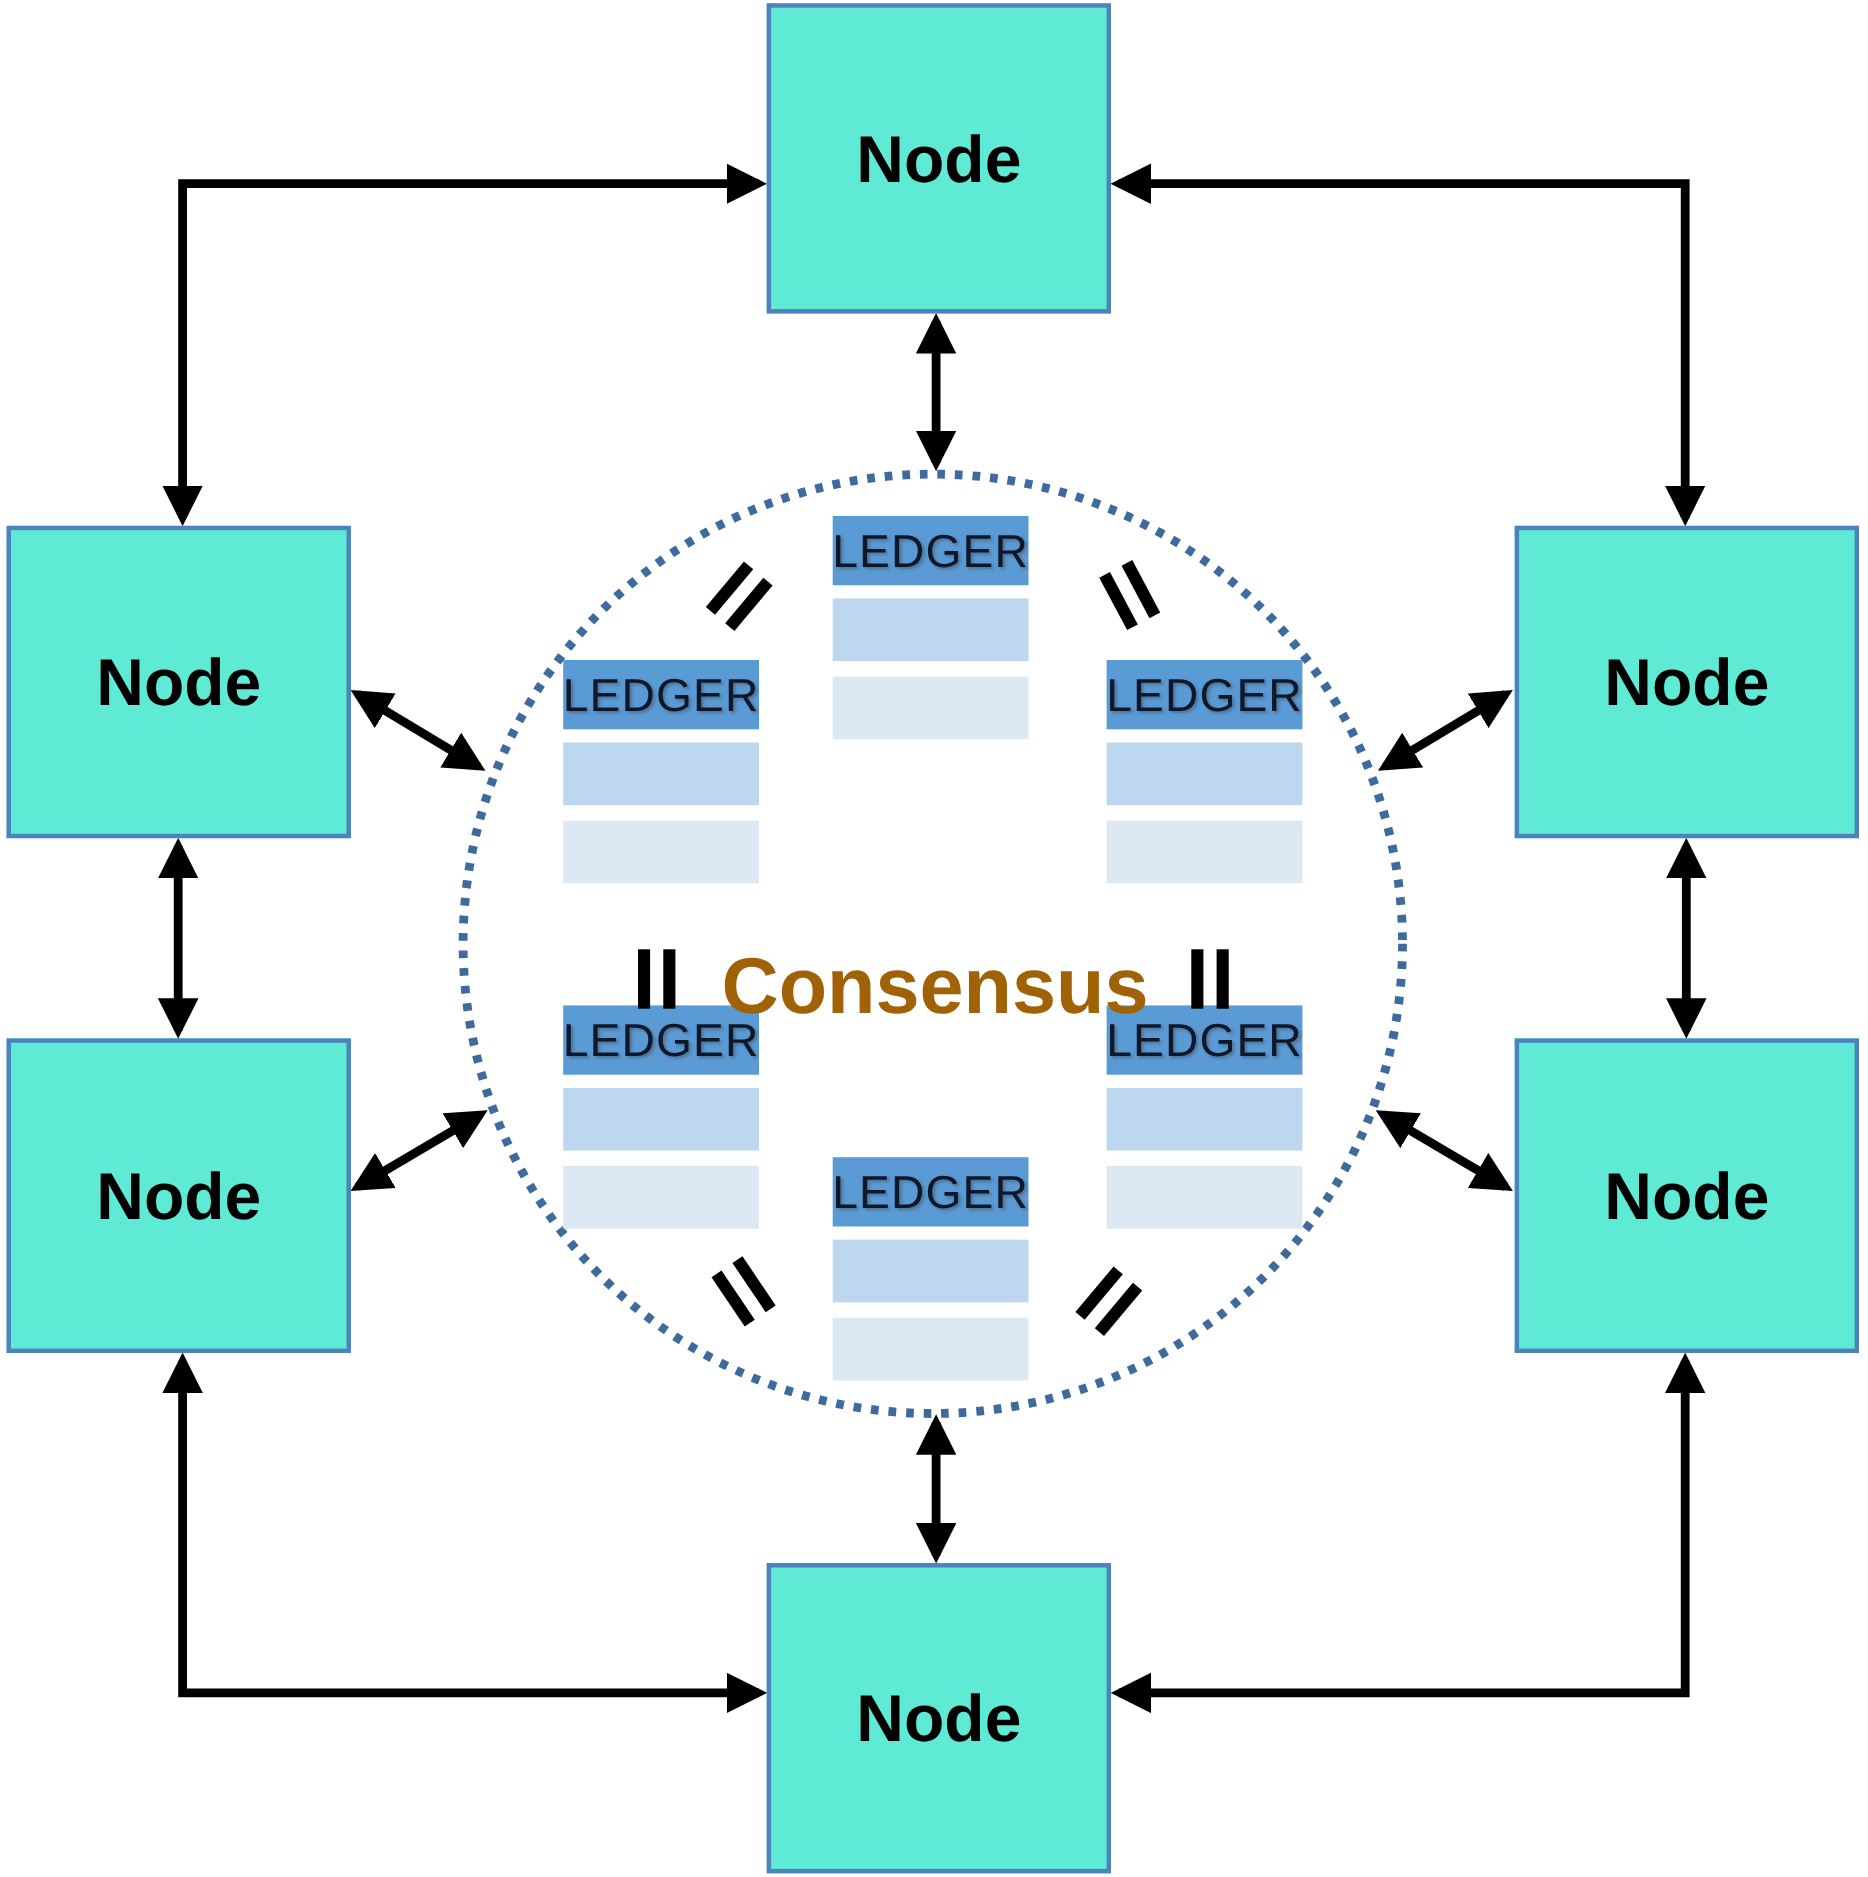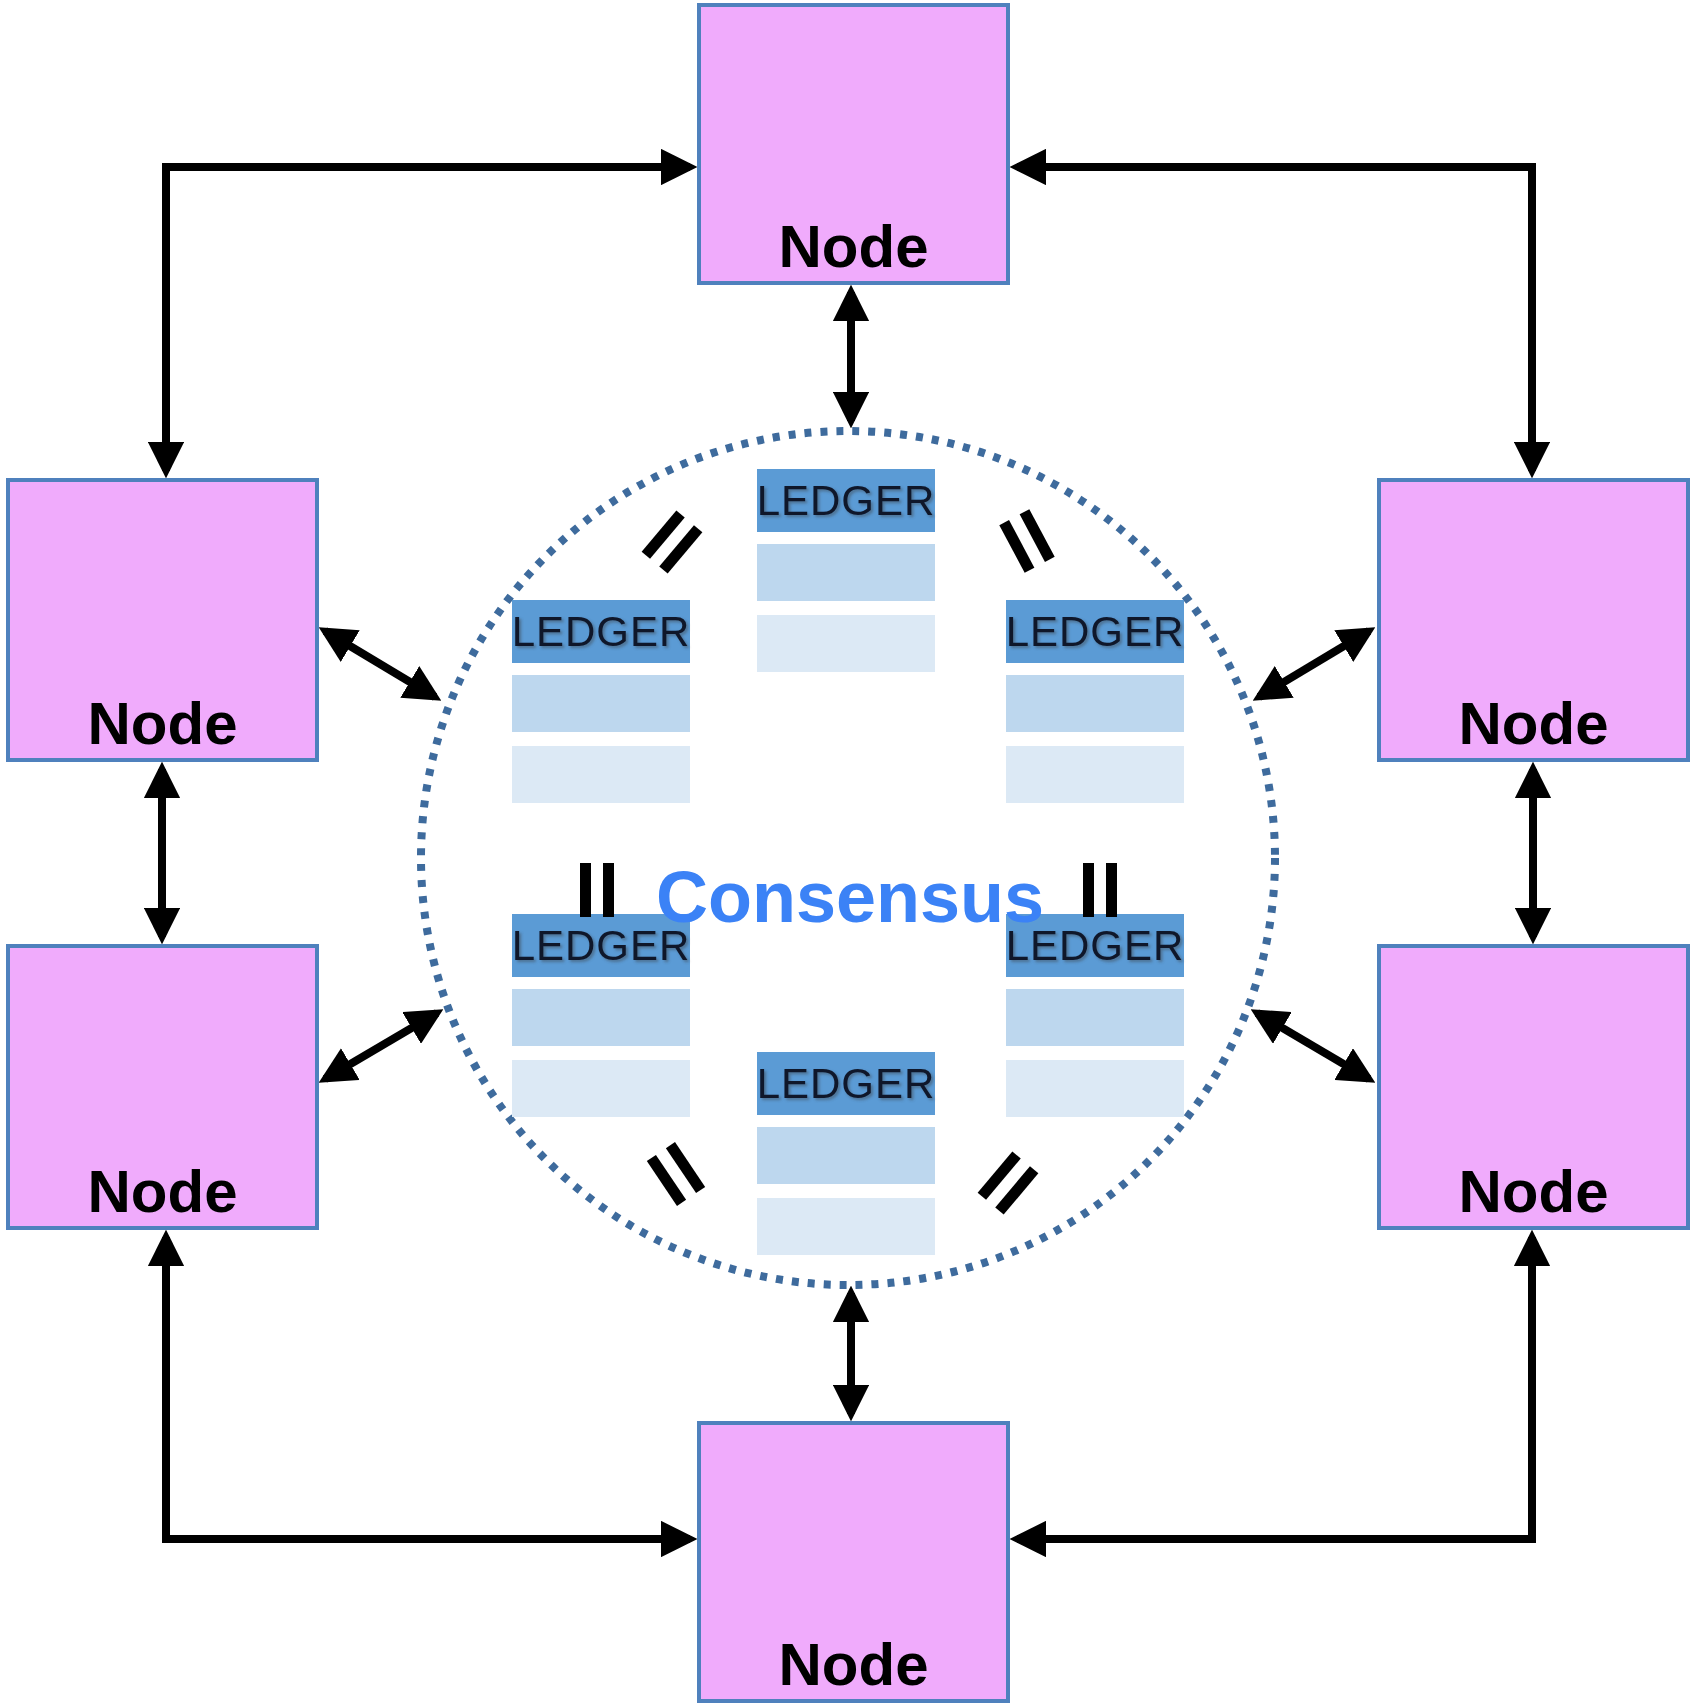--- a/index.html
+++ b/index.html
@@ -12,24 +12,24 @@
     overflow: hidden;
   }
   .layer {
     position: absolute;
     left: 0; top: 0;
     width: 1698px; height: 1706px;
   }
   .node {
     position: absolute;
     box-sizing: border-box;
-    background: #f0abfc;
+    background: #5eead4;
     border: 4px solid #4f81bd;
     display: flex;
-    align-items: flex-end;
+    align-items: center;
     justify-content: center;
   }
   .node span {
     font-size: 60px;
     font-weight: bold;
     color: #000000;
     letter-spacing: 0px;
   }
   .ledger {
     position: absolute;
@@ -59,21 +59,21 @@
     justify-content: space-between;
   }
   .eq .bar { height: 11px; background: #000000; }
   .consensus {
     position: absolute;
     left: 850px;
     top: 897px;
     transform: translate(-50%, -50%);
     font-size: 72px;
     font-weight: bold;
-    color: #3b82f6;
+    color: #a16207;
     white-space: nowrap;
   }
 </style>
 </head>
 <body>
 
 <div class="canvas">
 
   <svg class="layer" viewBox="0 0 1698 1706" xmlns="http://www.w3.org/2000/svg">
     <defs>

